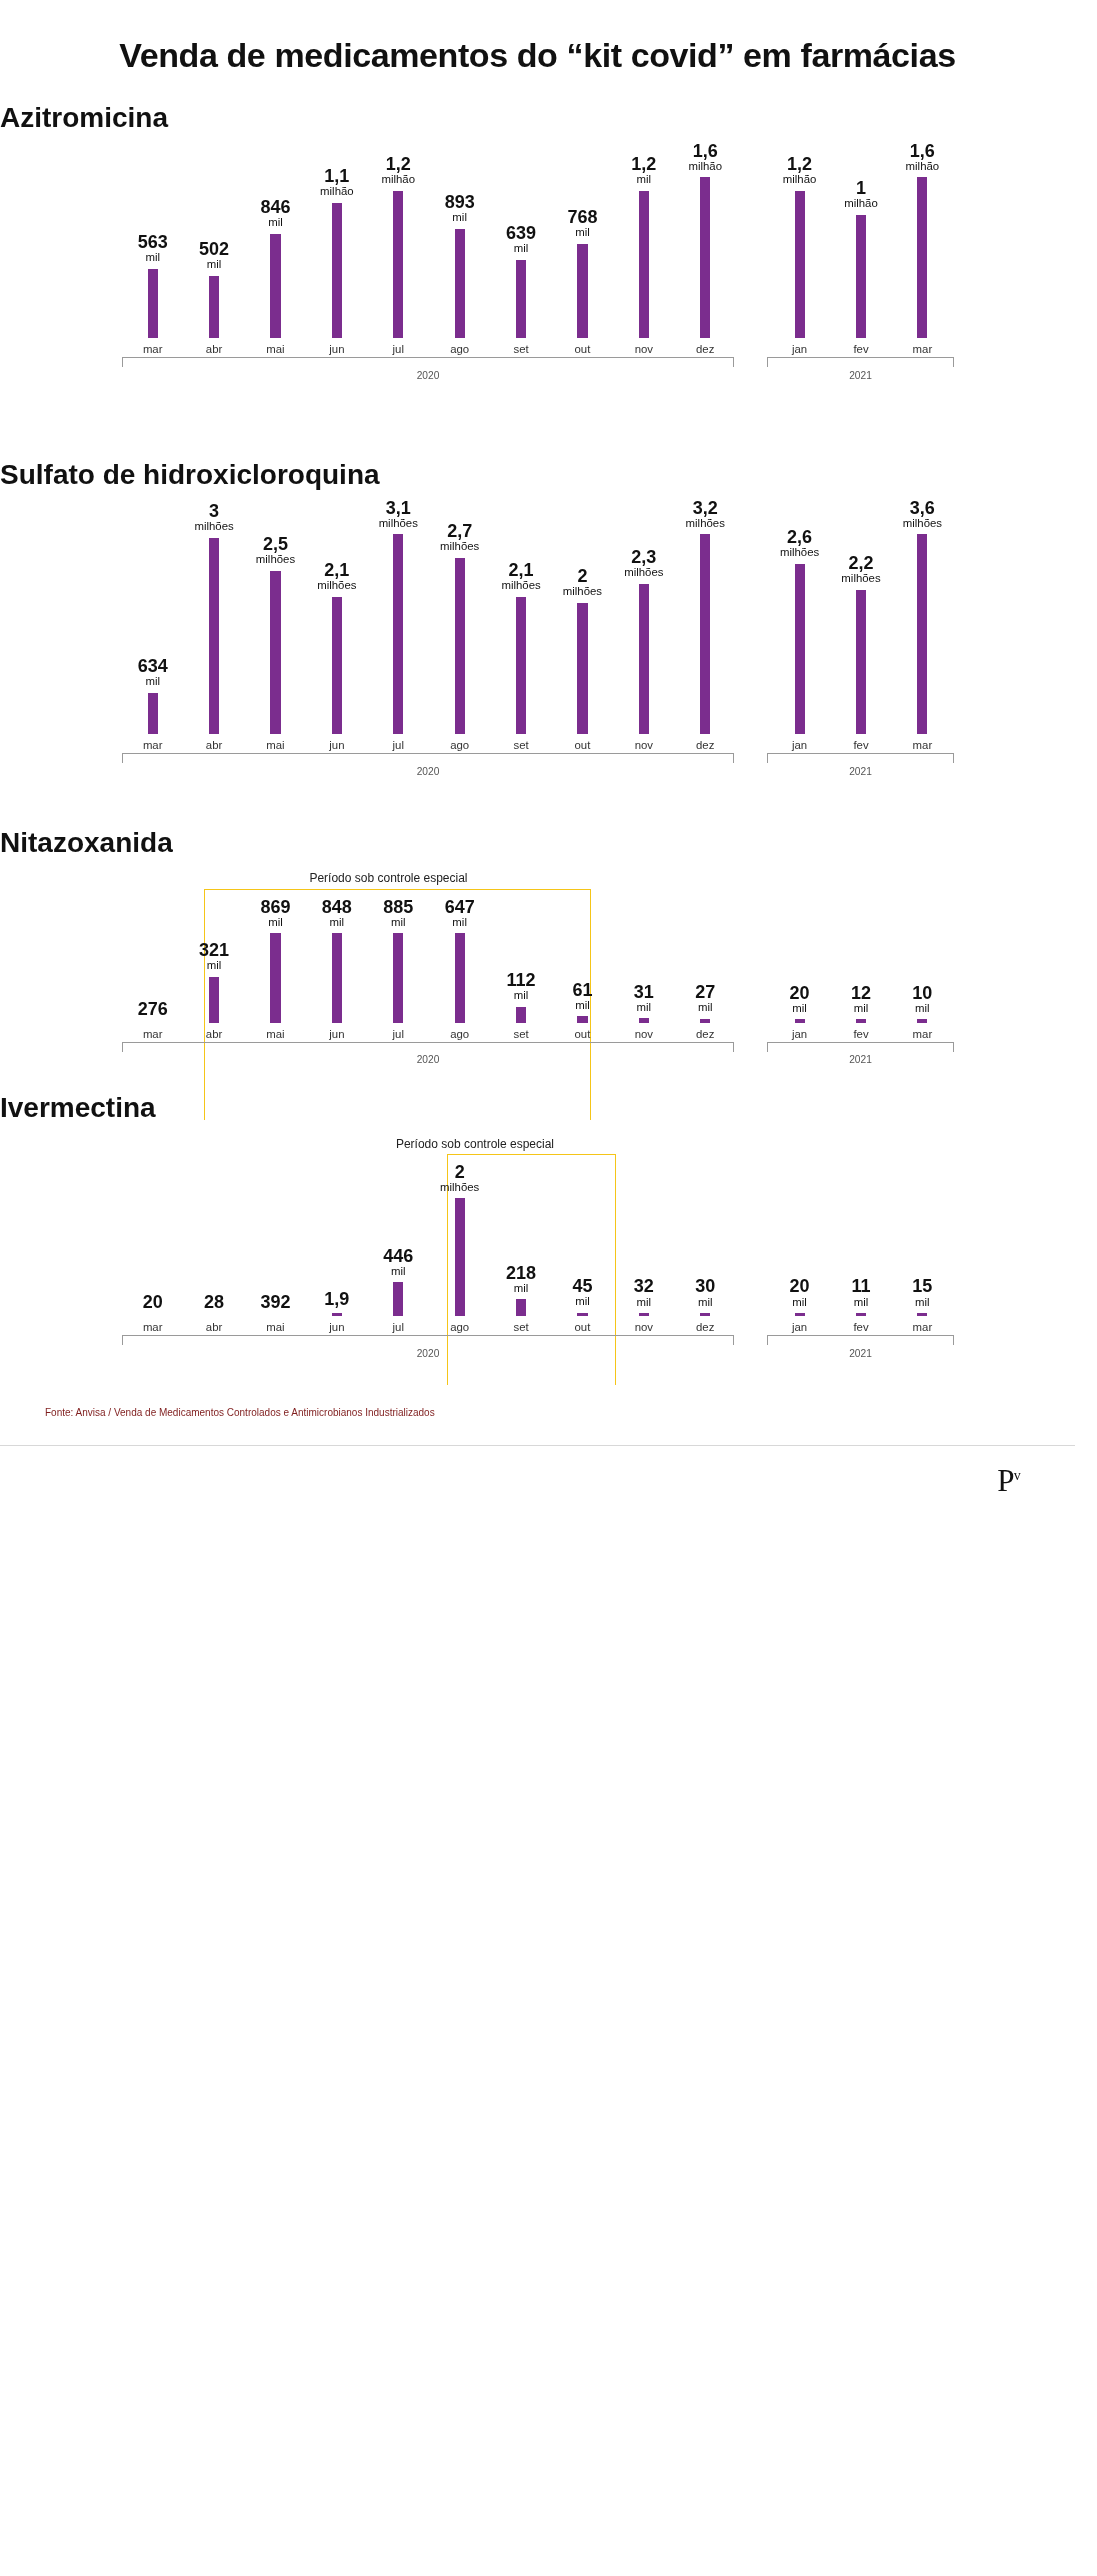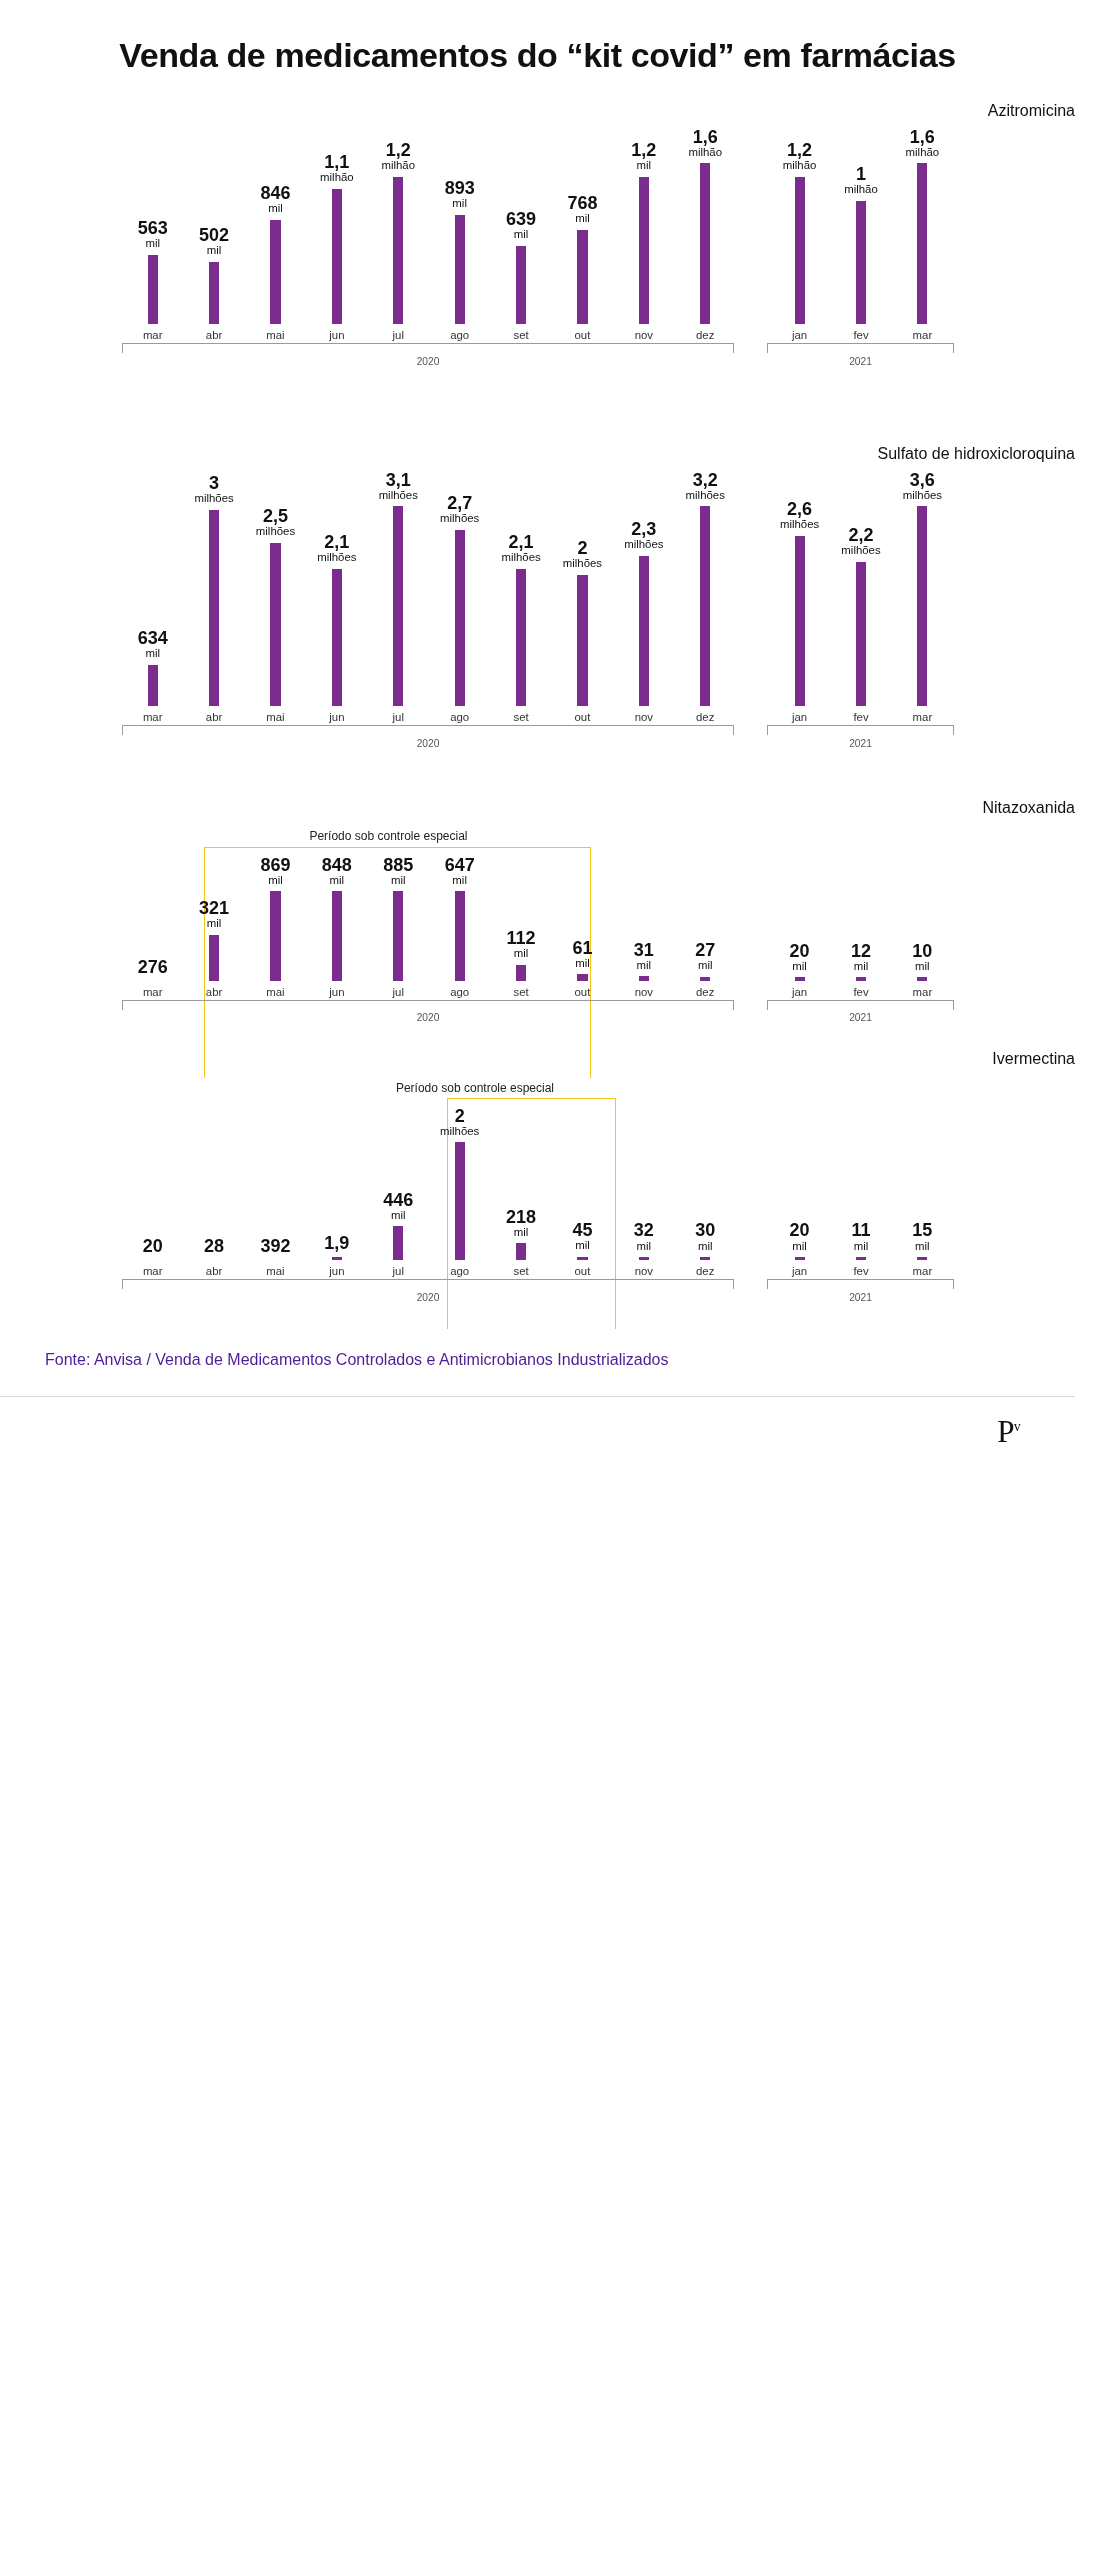--- a/index.html
+++ b/index.html
@@ -24,23 +24,23 @@
   .subtitle {
     font-size:15px;
     text-align:center;
     color:#333;
     margin:17px 0 0 0;
     font-weight:normal;
   }
 
   .chart-block { margin-top:23.5px; }
   .chart-title {
-    font-size:16px;
-    font-weight:normal;
-    text-align:right;
+    font-size:28px;
+    font-weight:bold;
+    text-align:left;
     color:#111;
     margin:0 0 7.8px 0;
   }
 
   .plot-wrap {
     position:relative;
     margin:0 auto;
     width:831px;
   }
 
@@ -138,22 +138,22 @@
   }
   .ctrl-label {
     position:absolute;
     font-size:12px;
     color:#222;
     text-align:center;
     white-space:nowrap;
   }
 
   .source {
-    font-size:16px;
-    color:#4c1d95;
+    font-size:10px;
+    color:#7f1d1d;
     margin:45px 0 0 45px;
   }
   .rule {
     border:none;
     border-top:0.8px solid #d8d8d8;
     margin:27px 0 0 0;
   }
   .logo {
     text-align:right;
     padding:17px 55px 27px 0;

